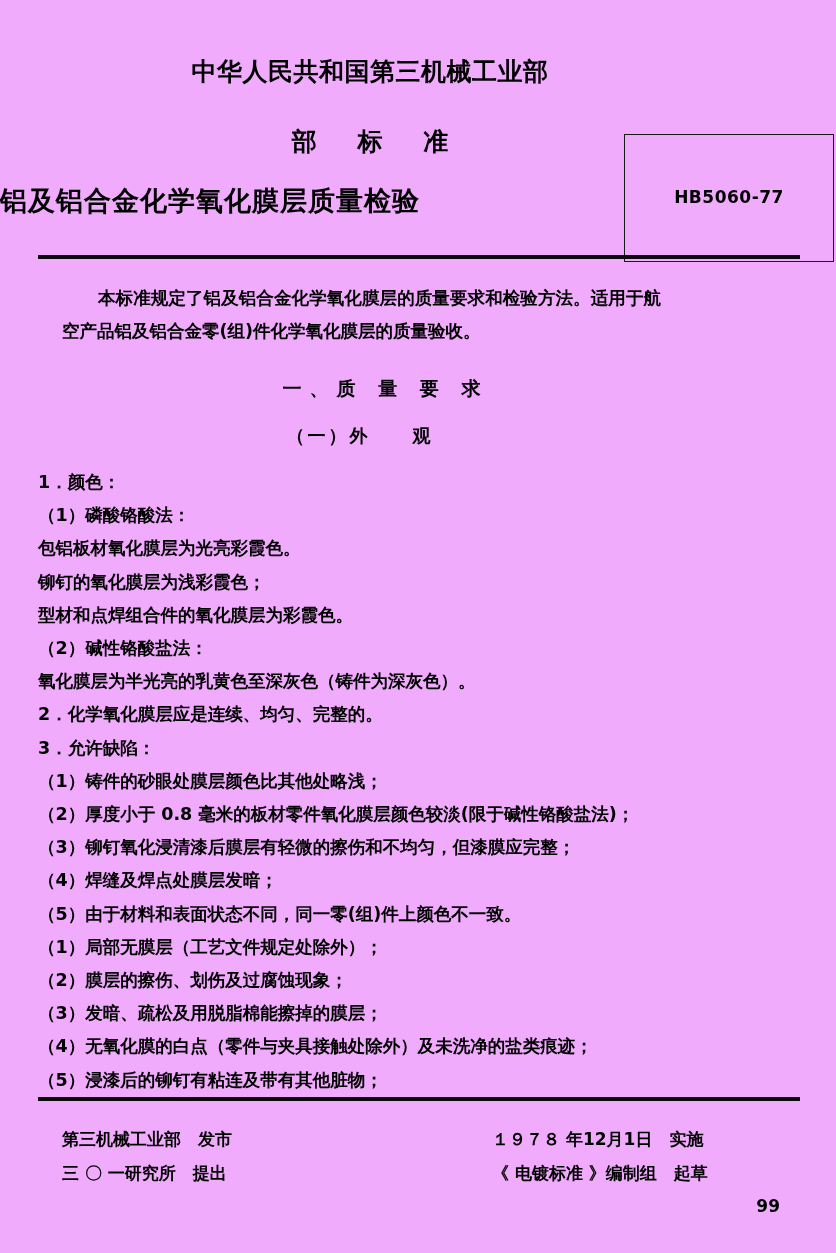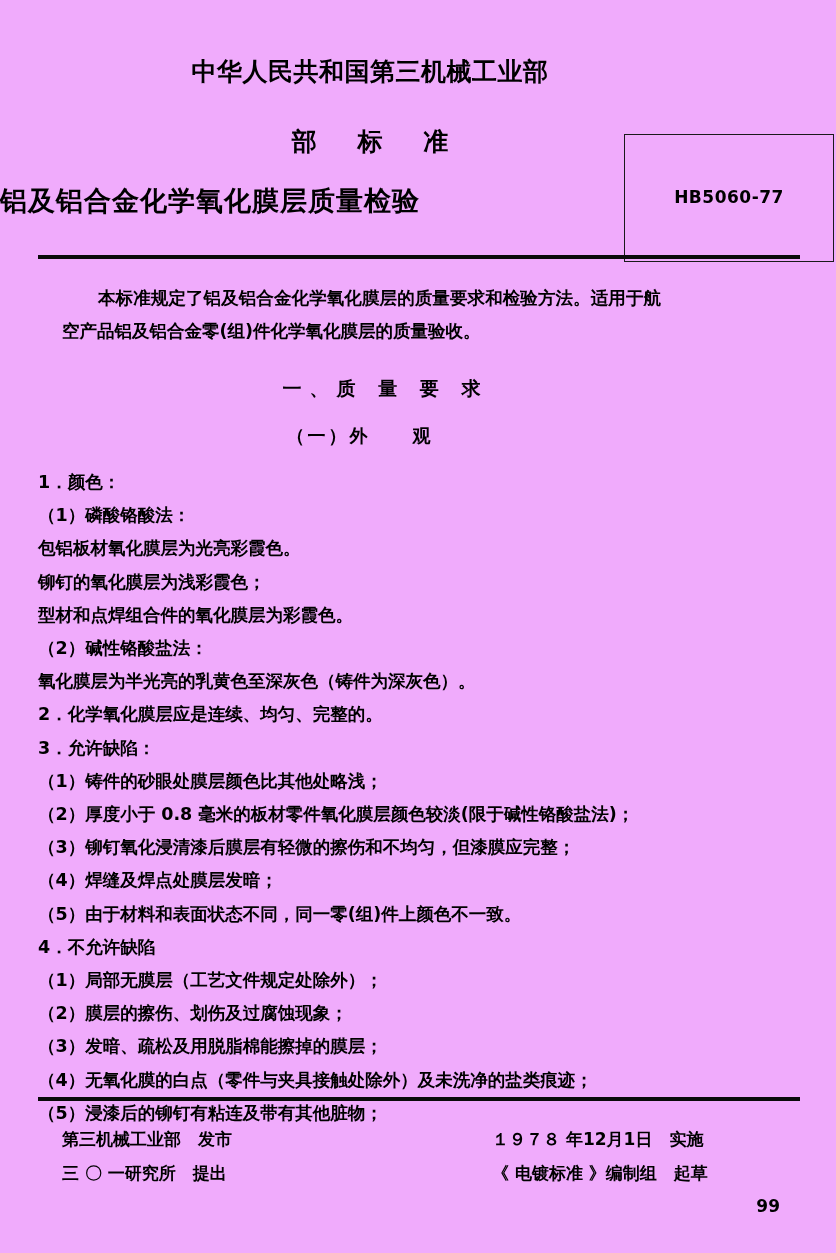--- a/index.html
+++ b/index.html
@@ -203,21 +203,20 @@
       <li class="clause">型材和点焊组合件的氧化膜层为彩霞色。</li>
       <li class="clause">（2）碱性铬酸盐法：</li>
       <li class="clause">氧化膜层为半光亮的乳黄色至深灰色（铸件为深灰色）。</li>
       <li class="clause">2．化学氧化膜层应是连续、均匀、完整的。</li>
       <li class="clause">3．允许缺陷：</li>
       <li class="clause">（1）铸件的砂眼处膜层颜色比其他处略浅；</li>
       <li class="clause">（2）厚度小于 0.8 毫米的板材零件氧化膜层颜色较淡(限于碱性铬酸盐法)；</li>
       <li class="clause">（3）铆钉氧化浸清漆后膜层有轻微的擦伤和不均匀，但漆膜应完整；</li>
       <li class="clause">（4）焊缝及焊点处膜层发暗；</li>
       <li class="clause">（5）由于材料和表面状态不同，同一零(组)件上颜色不一致。</li>
-      <li class="clause">4．不允许缺陷</li>
       <li class="clause">（1）局部无膜层（工艺文件规定处除外）；</li>
       <li class="clause">（2）膜层的擦伤、划伤及过腐蚀现象；</li>
       <li class="clause">（3）发暗、疏松及用脱脂棉能擦掉的膜层；</li>
       <li class="clause">（4）无氧化膜的白点（零件与夹具接触处除外）及未洗净的盐类痕迹；</li>
       <li class="clause">（5）浸漆后的铆钉有粘连及带有其他脏物；</li>
     </ul>
 
   </div>
 
   <div class="rule rule-bottom"></div>

